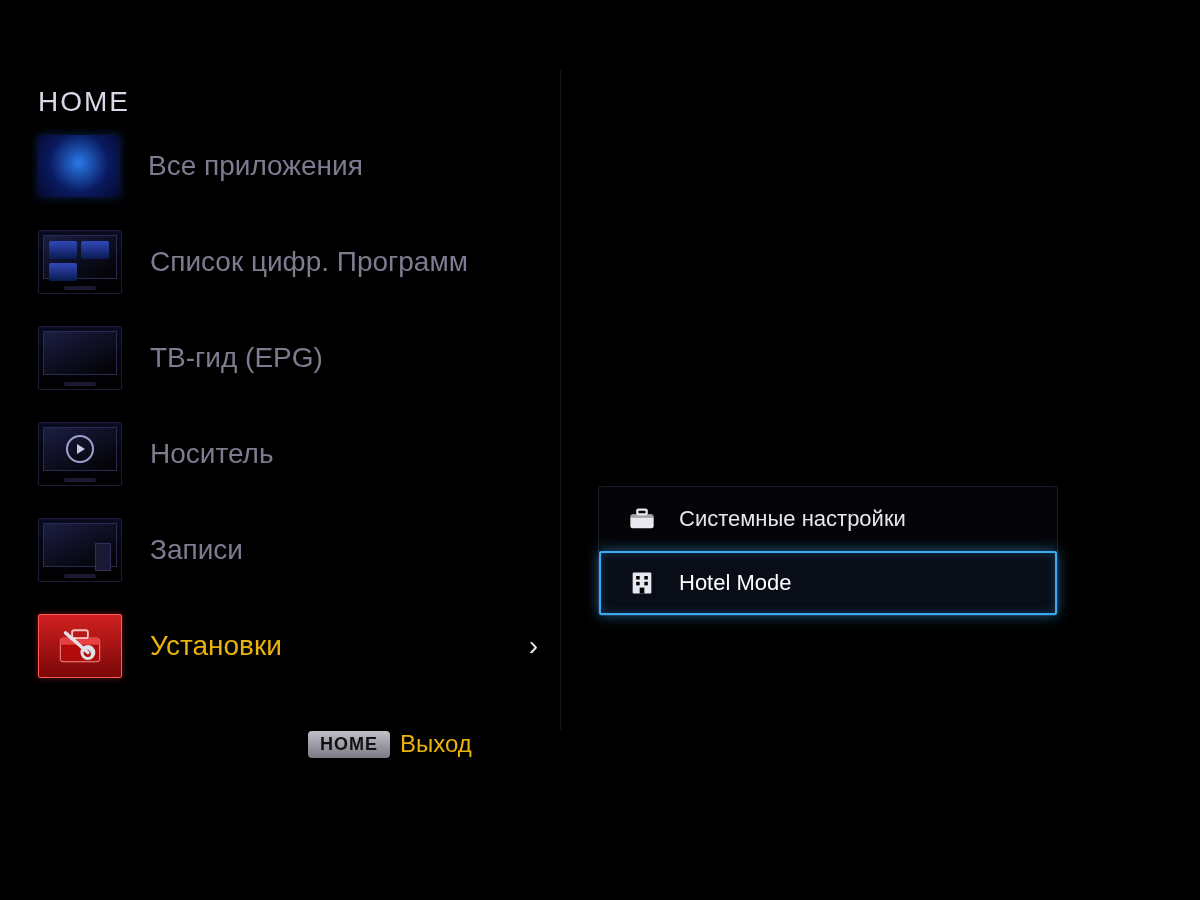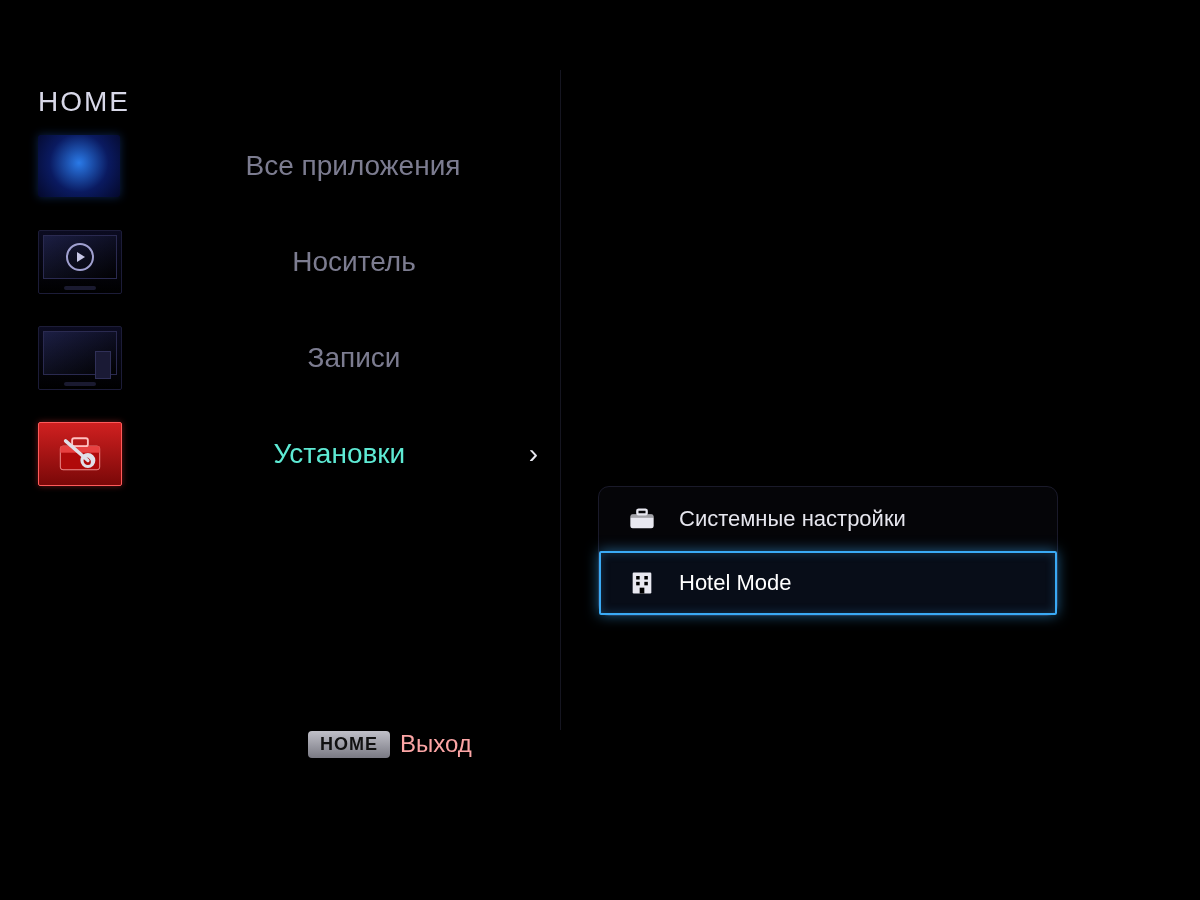--- a/index.html
+++ b/index.html
@@ -26,21 +26,20 @@
     position: absolute;
     left: 38px;
     top: 118px;
     width: 520px;
   }
   .main-item {
     display: flex;
     align-items: center;
     height: 96px;
     cursor: pointer;
-    text-align: center;
   }
   .thumb {
     width: 82px;
     height: 62px;
     margin-right: 28px;
     border-radius: 2px;
     flex-shrink: 0;
     display: flex;
     align-items: center;
     justify-content: center;
@@ -120,21 +119,21 @@
   }
   .thumb-settings svg { width: 42px; height: 38px; }
 
   .main-label {
     font-size: 28px;
     color: #7c7c90;
     font-weight: 300;
     flex: 1;
   }
   .main-item.selected .main-label {
-    color: #5eead4;
+    color: #eab308;
   }
   .main-item .chev {
     color: #e8e8f0;
     font-size: 28px;
     margin-right: 20px;
     display: none;
   }
   .main-item.selected .chev { display: block; }
 
   .vsep {
@@ -147,21 +146,21 @@
   }
 
   
   .sub-panel {
     position: absolute;
     left: 598px;
     top: 486px;
     width: 458px;
     background: #050508;
     border: 1px solid #1a1a2a;
-    border-radius: 11px;
+    border-radius: 3px;
   }
   .sub-item {
     display: flex;
     align-items: center;
     height: 60px;
     padding: 0 18px 0 24px;
     cursor: pointer;
     border: 2px solid transparent;
     border-radius: 2px;
   }
@@ -203,38 +202,50 @@
     background: linear-gradient(#c0c0c8, #7a7a84);
     color: #111;
     font-size: 18px;
     font-weight: 600;
     letter-spacing: 1px;
     padding: 3px 12px;
     border-radius: 4px;
     margin-right: 10px;
   }
   .exit-label {
-    color: #fca5a5;
+    color: #eab308;
     font-size: 24px;
     font-weight: 300;
   }
 </style>
 </head>
 <body>
 
 <div class="menu-title">HOME</div>
 
 <div class="main-list">
 
   <div class="main-item">
     <div class="thumb thumb-apps"></div>
     <div class="main-label">Все приложения</div>
   </div>
 
-
+  <div class="main-item">
+    <div class="thumb thumb-screen thumb-channels">
+      <div class="inner-tile t1"></div>
+        <div class="inner-tile t2"></div>
+        <div class="inner-tile t3"></div>
+    </div>
+    <div class="main-label">Список цифр. Программ</div>
+  </div>
+
+  <div class="main-item">
+    <div class="thumb thumb-screen"></div>
+    <div class="main-label">ТВ-гид (EPG)</div>
+  </div>
 
   <div class="main-item">
     <div class="thumb thumb-screen thumb-media">
       <div class="play"></div>
     </div>
     <div class="main-label">Носитель</div>
   </div>
 
   <div class="main-item">
     <div class="thumb thumb-screen thumb-records">

